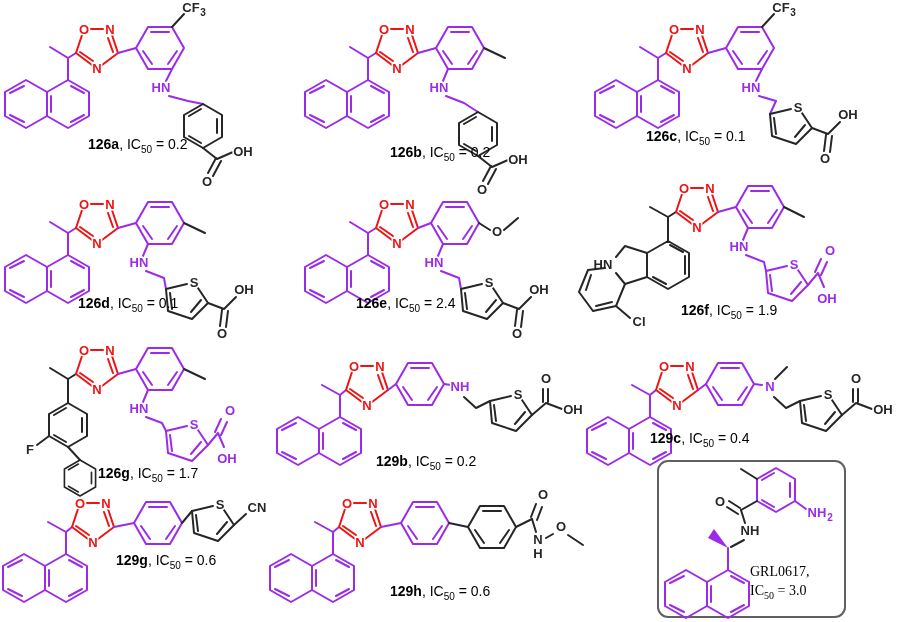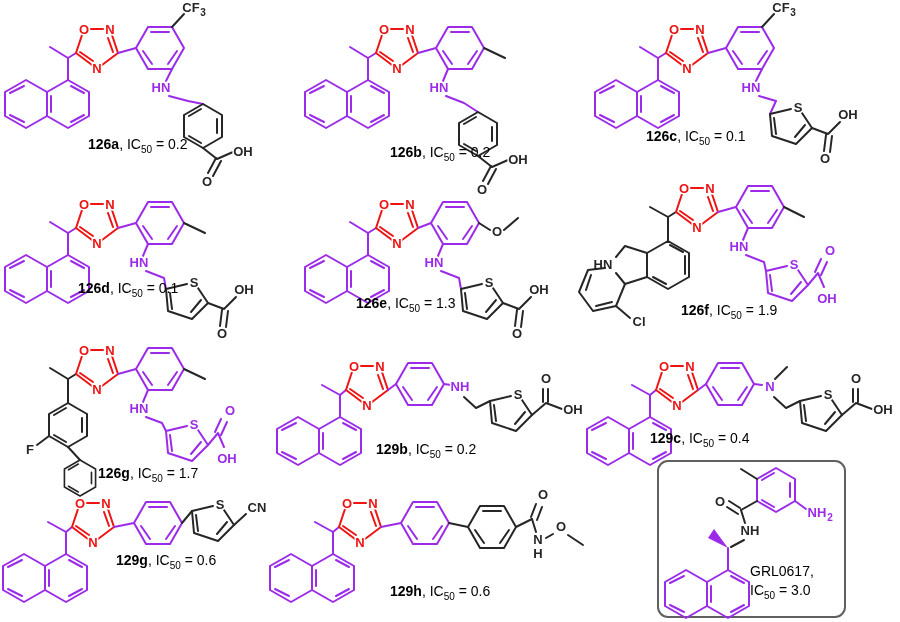--- a/index.html
+++ b/index.html
@@ -10,21 +10,21 @@
   .pu{color:#9B2BE8;}
   .rd{color:#EE1414;}
   .bk{color:#262626;}
   .at,.ats{fill:currentColor;text-anchor:middle;paint-order:stroke;stroke:#fff;stroke-width:3px;
            font-family:"Liberation Sans",sans-serif;font-weight:600;}
   .at{font-size:13px;}
   .ats{font-size:10px;}
   .lbl{position:absolute;font-size:14px;color:#000000;white-space:nowrap;}
   .lbl b{font-weight:700;}
   .lbl sub{font-size:10px;}
-  .grl-lbl{line-height:19px;}
+  .grl-lbl{line-height:19px;font-family:Liberation Serif, serif;}
   .box{fill:none;stroke:#606060;stroke-width:2;}
 </style>
 </head>
 <body>
 
 <div class="stage">
 
 <svg width="0" height="0" style="position:absolute">
 <defs>
   <g id="naph">
@@ -448,29 +448,29 @@
         <use href="#naph" x="88" y="130"></use>
   </g>
 </svg>
 
 <div class="lbl" style="left:88px;top:136px"><b>126a</b><span>, </span><span>IC</span><sub>50</sub><span> = </span><span>0.2</span></div>
 
 <div class="lbl" style="left:390px;top:144px"><b>126b</b><span>, </span><span>IC</span><sub>50</sub><span> = </span><span>0.2</span></div>
 
 <div class="lbl" style="left:646px;top:128px"><b>126c</b><span>, </span><span>IC</span><sub>50</sub><span> = </span><span>0.1</span></div>
 
-<div class="lbl" style="left:78px;top:280px"><b>126d</b><span>, </span><span>IC</span><sub>50</sub><span> = </span><span>0.1</span></div>
-
-<div class="lbl" style="left:356px;top:295px"><b>126e</b><span>, </span><span>IC</span><sub>50</sub><span> = </span><span>1.3</span></div>
+<div class="lbl" style="left:78px;top:295px"><b>126d</b><span>, </span><span>IC</span><sub>50</sub><span> = </span><span>0.1</span></div>
+
+<div class="lbl" style="left:356px;top:295px"><b>126e</b><span>, </span><span>IC</span><sub>50</sub><span> = </span><span>2.4</span></div>
 
 <div class="lbl" style="left:681px;top:302px"><b>126f</b><span>, </span><span>IC</span><sub>50</sub><span> = </span><span>1.9</span></div>
 
 <div class="lbl" style="left:98px;top:465px"><b>126g</b><span>, </span><span>IC</span><sub>50</sub><span> = </span><span>1.7</span></div>
 
-<div class="lbl" style="left:376px;top:441px"><b>129b</b><span>, </span><span>IC</span><sub>50</sub><span> = </span><span>0.2</span></div>
+<div class="lbl" style="left:376px;top:453px"><b>129b</b><span>, </span><span>IC</span><sub>50</sub><span> = </span><span>0.2</span></div>
 
 <div class="lbl" style="left:650px;top:430px"><b>129c</b><span>, </span><span>IC</span><sub>50</sub><span> = </span><span>0.4</span></div>
 
 <div class="lbl" style="left:116px;top:552px"><b>129g</b><span>, </span><span>IC</span><sub>50</sub><span> = </span><span>0.6</span></div>
 
 <div class="lbl" style="left:390px;top:583px"><b>129h</b><span>, </span><span>IC</span><sub>50</sub><span> = </span><span>0.6</span></div>
 
 <div class="lbl grl-lbl" style="left:750px;top:562px">
   <div><span>GRL0617</span><span>,</span></div>
   <div><span>IC</span><sub>50</sub><span> = </span><span>3.0</span></div>

